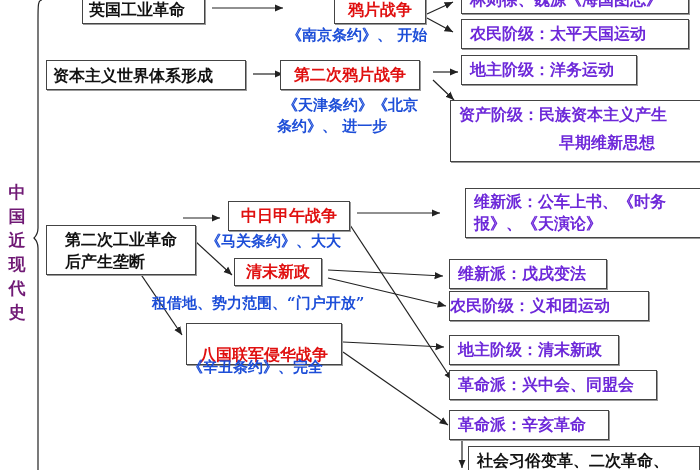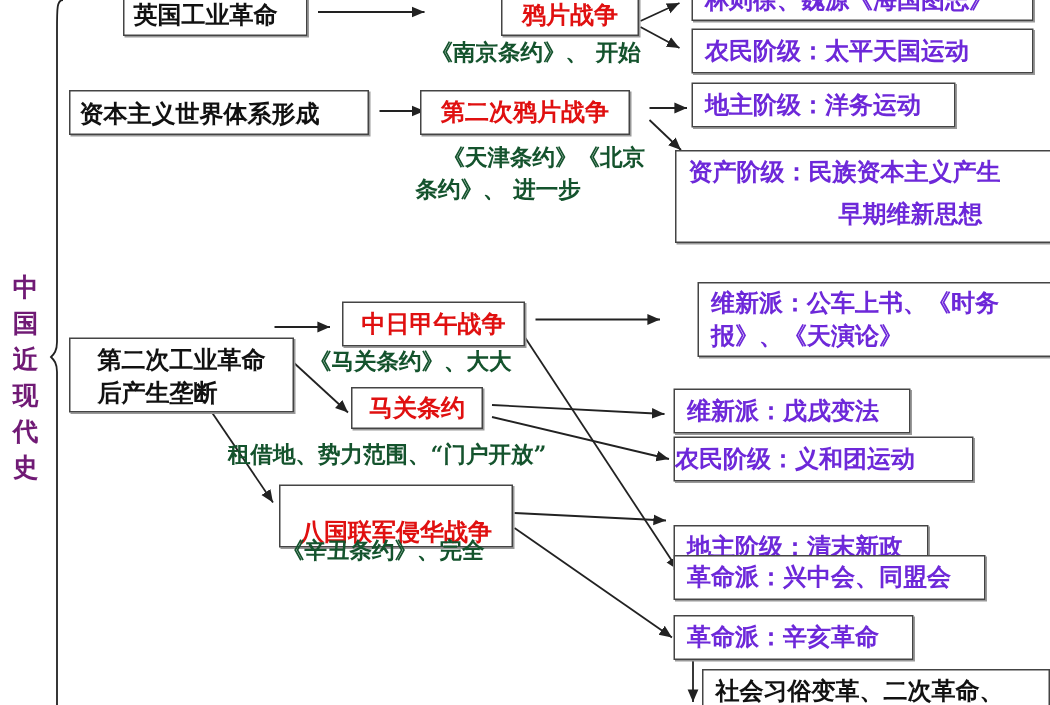--- a/index.html
+++ b/index.html
@@ -13,21 +13,21 @@
       position: absolute; box-sizing: border-box;
       border: 1.5px solid #444;
       background: #fff;
       font-size: 16px; line-height: 22px;
       white-space: nowrap;
       box-shadow: 1px 1px 0 #999;
     }
     .black { color: #111; }
     .red { color: #e01010; }
     .blue { color: #6d28d9; }
-    .purple { color: #14532d; }
+    .purple { color: #1d4ed8; }
     .note {
       position: absolute; font-size: 15px; line-height: 22px; white-space: nowrap;
     }
     .vtitle {
       position: absolute; left: 6px; top: 180px; width: 22px;
       font-size: 17px; line-height: 24px; color: #701a75; text-align: center;
       word-break: break-all; white-space: normal;
     }
     svg.lines { position: absolute; left: 0; top: 0; }
   </style>
@@ -89,30 +89,30 @@
 </div>
 
 <div class="box red" style="left:334px; top:-4px; width:92px; height:28px; padding:2px 0; text-align:center;">
   <span>鸦片战争</span>
 </div>
 <div class="note purple" style="left:287px; top:24px;">《南京条约》、 开始</div>
 
 <div class="box red" style="left:280px; top:60px; width:140px; height:30px; padding:3px 0; text-align:center;">
   <span>第二次鸦片战争</span>
 </div>
-<div class="note purple" style="left:283px; top:94px;margin-left:12px;">《天津条约》《北京</div>
+<div class="note purple" style="left:283px; top:94px;">《天津条约》《北京</div>
 <div class="note purple" style="left:277px; top:115px;">条约》、 进一步</div>
 
 <div class="box red" style="left:228px; top:201px; width:122px; height:30px; padding:3px 0; text-align:center;">
   <span>中日甲午战争</span>
 </div>
 <div class="note purple" style="left:206px; top:230px;">《马关条约》、大大</div>
 
 <div class="box red" style="left:234px; top:258px; width:88px; height:28px; padding:2px 0; text-align:center;">
-  <span>马关条约</span>
+  <span>清末新政</span>
 </div>
 <div class="note purple" style="left:152px; top:292px;">租借地、势力范围、“门户开放”</div>
 
 <div class="box red" style="left:186px; top:323px; width:156px; height:30px; padding:20px 0; text-align:center;">
   <span>八国联军侵华战争</span>
 </div>
 <div class="note purple" style="left:188px; top:356px;">《辛丑条约》、完全</div>
 
 <div class="box blue" style="left:461px; top:-12px; width:228px; height:26px; padding:0 8px;">
   <span>林则徐、魏源《海国图志》</span>
@@ -130,21 +130,21 @@
 <div class="box blue" style="left:449px; top:188px; width:252px; height:50px; padding:2px 8px; line-height:22px;margin-left:16px;">
   <div>维新派：公车上书、《时务</div>
   <div>报》、《天演论》</div>
 </div>
 <div class="box blue" style="left:449px; top:259px; width:158px; height:30px; padding:3px 8px;">
   <span>维新派：戊戌变法</span>
 </div>
 <div class="box blue" style="left:449px; top:291px; width:200px; height:30px; padding:3px 0;">
   <span>农民阶级：义和团运动</span>
 </div>
-<div class="box blue" style="left:449px; top:335px; width:170px; height:30px; padding:3px 8px;margin-top:15px;">
+<div class="box blue" style="left:449px; top:335px; width:170px; height:30px; padding:3px 8px;">
   <span>地主阶级：清末新政</span>
 </div>
 <div class="box blue" style="left:449px; top:370px; width:208px; height:30px; padding:3px 8px;">
   <span>革命派：兴中会、同盟会</span>
 </div>
 <div class="box blue" style="left:449px; top:410px; width:160px; height:30px; padding:3px 8px;">
   <span>革命派：辛亥革命</span>
 </div>
 <div class="box black" style="left:468px; top:446px; width:232px; height:30px; padding:3px 8px;">
   <span>社会习俗变革、二次革命、</span>

